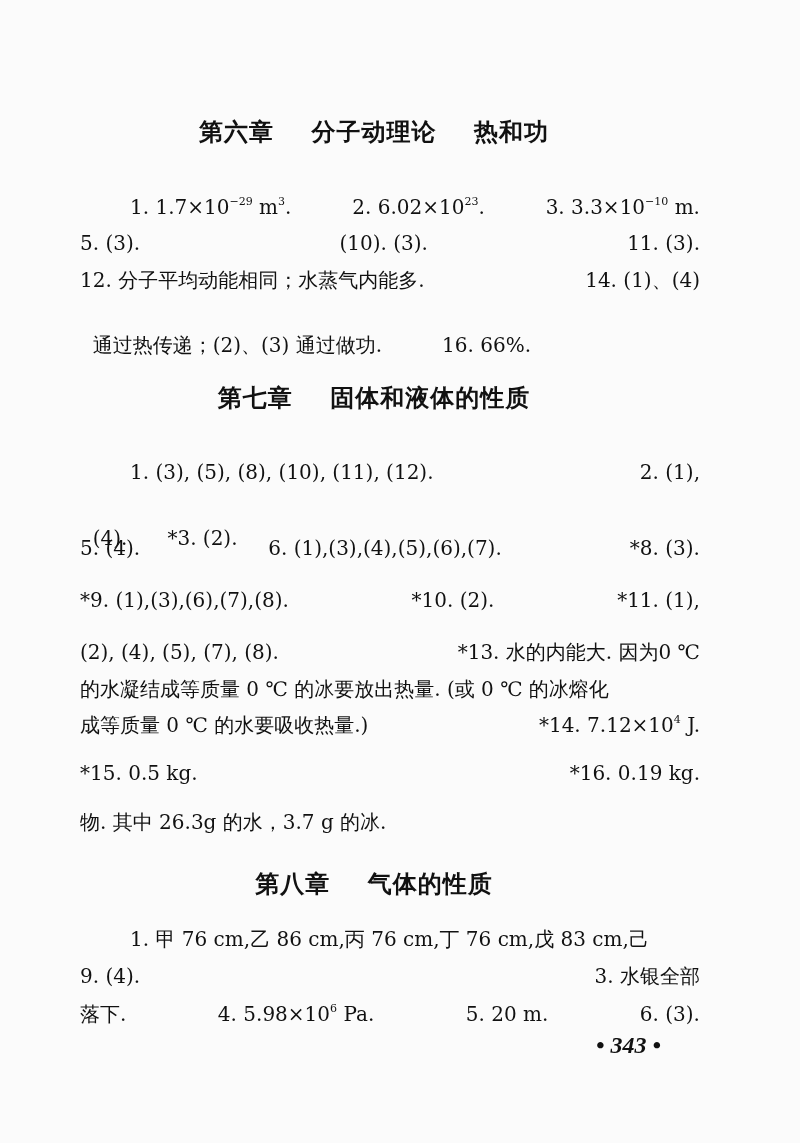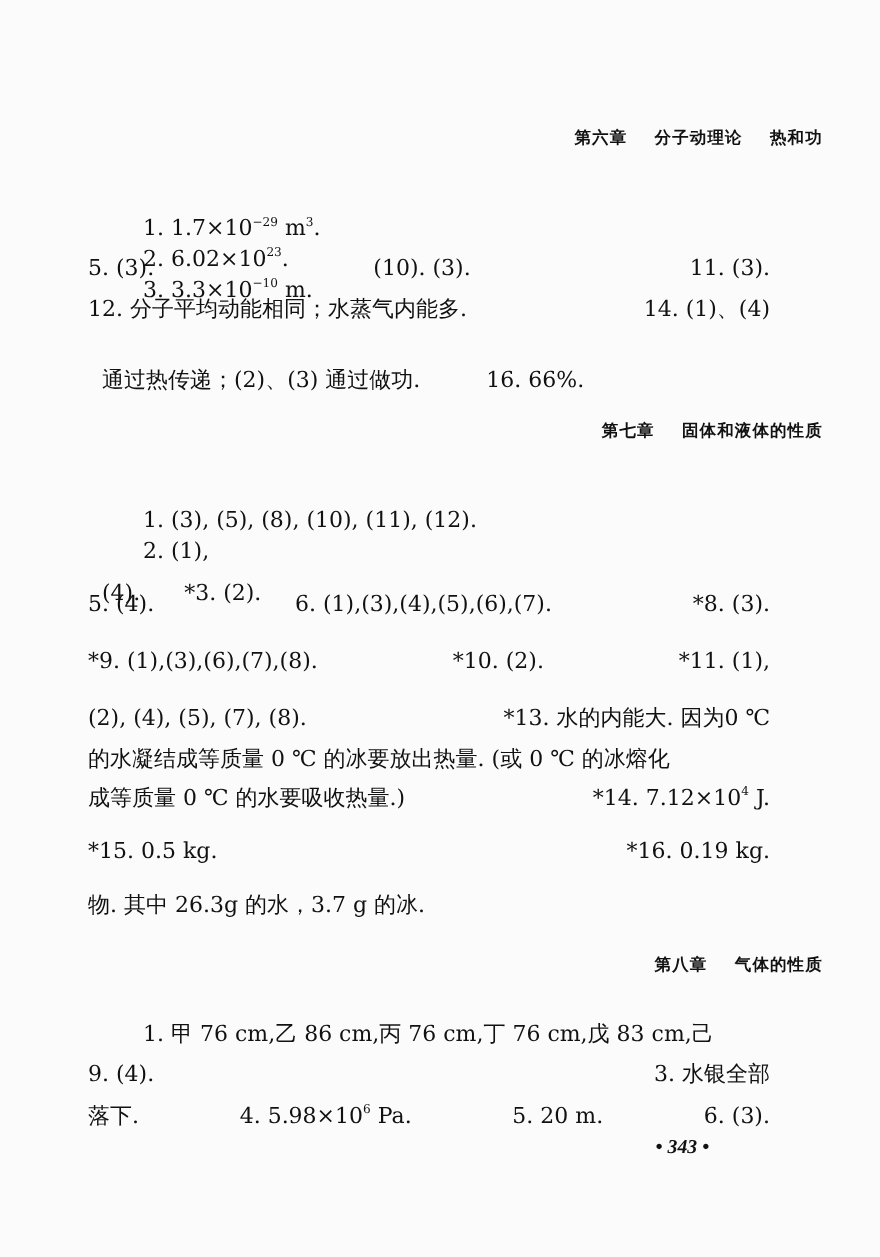--- a/index.html
+++ b/index.html
@@ -1,24 +1,24 @@
 <!DOCTYPE html>
 <html><head>
 <meta charset="utf-8">
 <style>
   html, body { margin:0; padding:0; }
   body { width:800px; height:1143px; background:#fbfbfb; position:relative; overflow:hidden;
          font-family:"DejaVu Serif","Liberation Serif",serif; color:#111; }
-  .h { position:absolute; left:0; width:748px; text-align:right; font-family:"DejaVu Sans","Liberation Sans",sans-serif;
-       font-weight:bold; font-size:15px; letter-spacing:1px; white-space:pre; }
+  .h { position:absolute; left:0; width:748px; text-align:center; font-family:"DejaVu Sans","Liberation Sans",sans-serif;
+       font-weight:bold; font-size:24px; letter-spacing:1px; white-space:pre; }
   .l { position:absolute; left:80px; width:620px; font-size:20px; white-space:pre; line-height:28px; }
-  .l.ind { left:130px; width:570px;flex-direction:column; }
+  .l.ind { left:130px; width:570px; }
   .j { display:flex; justify-content:space-between; }
   sup { font-size:11px; vertical-align:9px; line-height:0; }
-  .pg { position:absolute; left:596px; top:1032px; font-style:italic; font-weight:bold; font-size:18px;
+  .pg { position:absolute; left:596px; top:1032px; font-style:italic; font-weight:bold; font-size:24px;
         font-family:"Liberation Serif",serif; white-space:pre; }
 </style>
 </head>
 <body>
 
 <div class="h" style="top:116px">第六章    分子动理论    热和功</div>
 
 <div class="l ind j" style="top:193px">
   <span><span>1. 1.7×10</span><sup>−29</sup><span> m</span><sup>3</sup><span>.</span></span>
   <span><span>2. 6.02×10</span><sup>23</sup><span>.</span></span>

